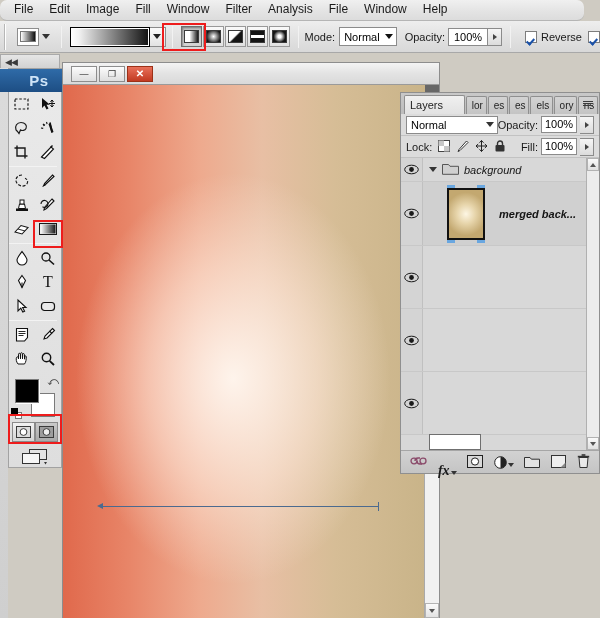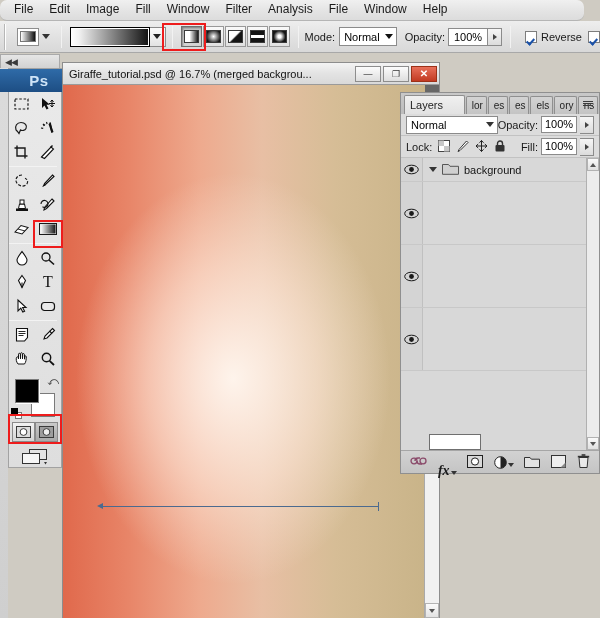--- a/index.html
+++ b/index.html
@@ -291,21 +291,21 @@
   }
   .lyr.group { height: 24px; }
   .lyr.layer { height: 64px; background: #d0d0d0; }
   .lyr.empty { height: 63px; }
   .disc {
     width: 12px; display: flex; align-items: center; justify-content: center; margin-left: 4px;
   }
   .tri-d { width: 0; height: 0; border-top: 5px solid #333;
            border-left: 4px solid transparent; border-right: 4px solid transparent; }
   .foldericon { margin: 0 5px 0 3px; }
-  .lyr-name { font-size: 11px; color: #151515; }
+  .lyr-name { font-size: 11px; color: #151515; font-style: italic; }
   .thumb-wrap {
     margin-left: 24px; width: 38px; height: 52px; border: 2px solid #111;
     background: radial-gradient(ellipse 60% 45% at 50% 50%, #fdf6e4 0%, #e7d5ab 45%, #c3a870 100%);
     position: relative;
   }
   .thumb-mark { position: absolute; width: 8px; height: 3px; background: #6aa7e0; }
   .lp-foot {
     height: 23px; background: linear-gradient(#d2d2d2, #c4c4c4);
     border-top: 1px solid #a6a6a6;
     display: flex; align-items: center; justify-content: space-around; padding: 0 4px;
@@ -602,21 +602,20 @@
       </svg>
     </div>
   </div>
 
   <div class="redbox" style="left:33px; top:220px; width:30px; height:28px;"></div>
 
   <div class="redbox" style="left:8px; top:414px; width:54px; height:30px;"></div>
 
   <div class="docwin">
     <div class="doctitle">
-      <span class="tt">Giraffe_tutorial.psd @ 16.7% (merged backgrou...</span>
       <span class="winbtn">—</span>
       <span class="winbtn">❐</span>
       <span class="winbtn close">✕</span>
     </div>
 
     <div class="canvas-host">
       <div class="canvas">
         <div class="grad-line">
           <span class="gl-arrow-l"></span>
           <span class="gl-cap" style="right:0;"></span>
@@ -717,20 +716,35 @@
             <i class="tri-d"></i>
           </span>
         <span class="foldericon">
           <svg width="17" height="13">
               <path d="M0.5 2.5 h6 l1.5 1.8 h8.5 v8 H0.5 Z" fill="#d0d0d0" stroke="#555" stroke-width="1"></path>
             </svg>
         </span>
         <span class="lyr-name">background</span>
       </div>
 
+      <div class="lyr layer">
+        <div class="eye-cell" style="height:100%;">
+          <svg width="15" height="11">
+              <ellipse cx="7.5" cy="5.5" rx="6.8" ry="4.3" fill="none" stroke="#1a1a1a" stroke-width="1"></ellipse>
+              <circle cx="7.5" cy="5.5" r="2.4" fill="#1a1a1a"></circle>
+            </svg>
+        </div>
+        <span class="thumb-wrap">
+          <i class="thumb-mark" style="left:-2px;top:-5px;"></i>
+          <i class="thumb-mark" style="right:-2px;top:-5px;"></i>
+          <i class="thumb-mark" style="left:-2px;bottom:-5px;"></i>
+          <i class="thumb-mark" style="right:-2px;bottom:-5px;"></i>
+        </span>
+        <span class="lyr-name" style="margin-left:14px;font-weight:bold;">merged back...</span>
+      </div>
 
       <div class="lyr empty">
         <div class="eye-cell" style="height:100%;">
           <svg width="15" height="11">
               <ellipse cx="7.5" cy="5.5" rx="6.8" ry="4.3" fill="none" stroke="#1a1a1a" stroke-width="1"></ellipse>
               <circle cx="7.5" cy="5.5" r="2.4" fill="#1a1a1a"></circle>
             </svg>
         </div>
       </div>
       <div class="lyr empty">

